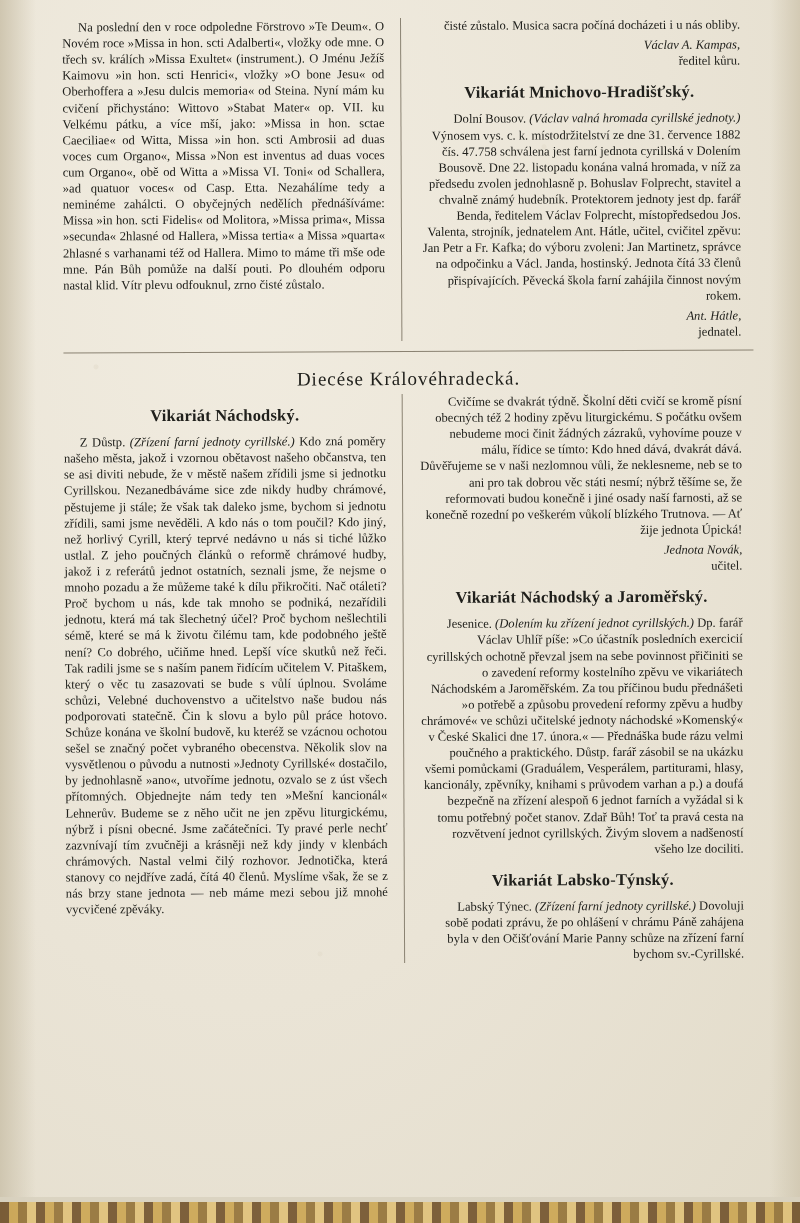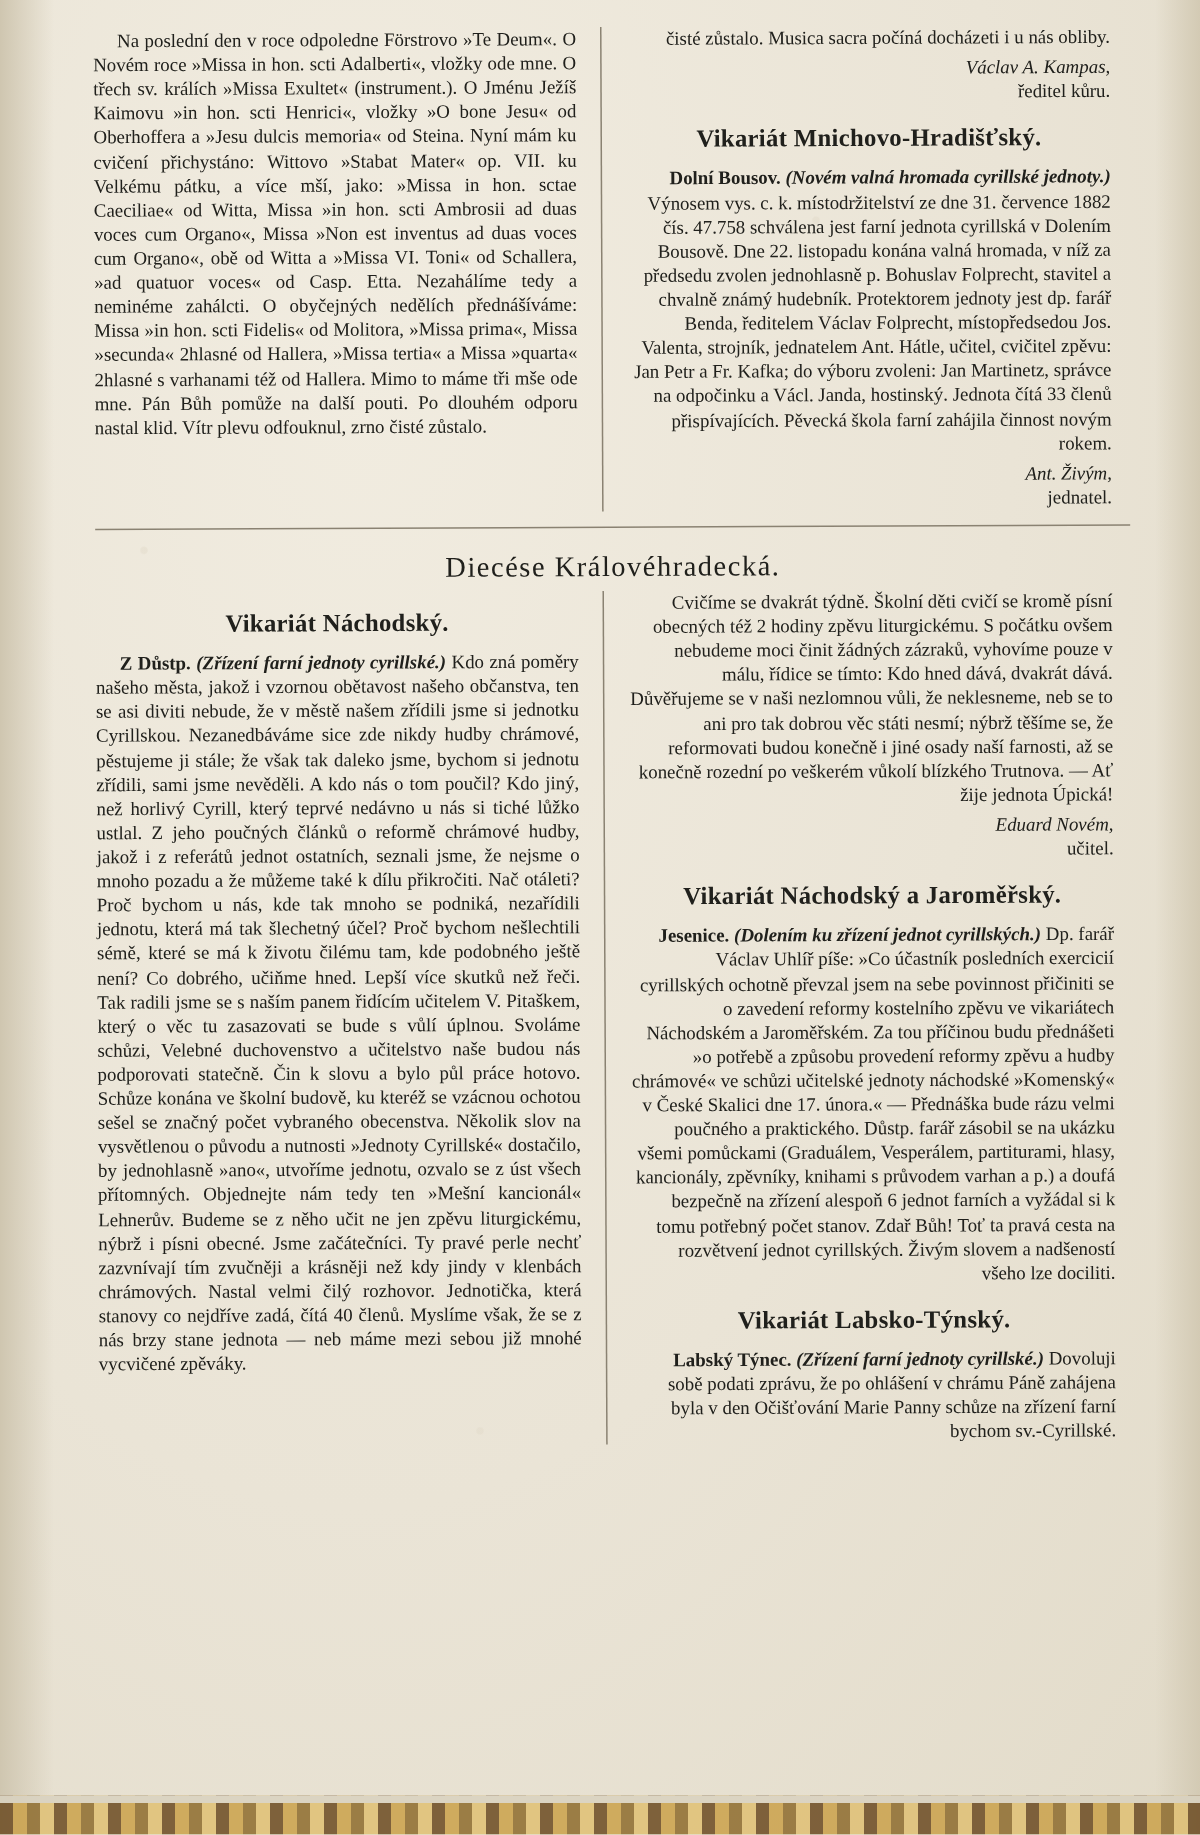--- a/index.html
+++ b/index.html
@@ -41,21 +41,21 @@
     line-height:1.28;
     text-align:justify;
     hyphens:auto;
   }
   .col.left{padding-right:16px;border-right:1px solid #8a8272;}
   .col.right{padding-left:17px;}
   p{margin:0 0 0 0;text-indent:16px;}
   p.noind{text-indent:0;}
   .right{text-align:right;text-indent:0;}
   .it{font-style:italic;}
-  .bold{font-weight:bold;}
+  .bold{font-weight:normal;}
   h3.vik{
     font-size:16.5px;
     font-weight:bold;
     text-align:center;
     margin:12px 0 8px 0;
     letter-spacing:.2px;
   }
   h3.vik.tight{margin-top:10px;}
   .sig{
     text-align:right;
@@ -121,26 +121,26 @@
         <p class="noind">čisté zůstalo. Musica sacra počíná docházeti i u nás obliby.</p>
         <div class="sig">
           <span class="it">Václav A. Kampas,</span>
           <span class="role">ředitel kůru.</span>
         </div>
 
         <h3 class="vik">Vikariát Mnichovo-Hradišťský.</h3>
 
         <p>
           <span class="bold">Dolní Bousov.</span>
-          <span class="it bold">(Novém valná hromada cyrillské jednoty.)</span>
+          <span class="it bold">(Václav valná hromada cyrillské jednoty.)</span>
           <span>Výnosem vys. c. k. místodržitelství ze dne 31. července 1882 čís. 47.758 schválena jest farní jednota cyrillská v Dolením Bousově. Dne 22. listopadu konána valná hromada, v níž za předsedu zvolen jednohlasně p. Bohuslav Folprecht, stavitel a chvalně známý hudebník. Protektorem jednoty jest dp. farář Benda, ředitelem Václav Folprecht, místopředsedou Jos. Valenta, strojník, jednatelem Ant. Hátle, učitel, cvičitel zpěvu: Jan Petr a Fr. Kafka; do výboru zvoleni: Jan Martinetz, správce na odpočinku a Václ. Janda, hostinský. Jednota čítá 33 členů přispívajících. Pěvecká škola farní zahájila činnost novým rokem.</span>
         </p>
 
         <div class="sig">
-          <span class="it">Ant. Živým,</span>
+          <span class="it">Ant. Hátle,</span>
           <span class="role">jednatel.</span>
         </div>
       </div>
     </div>
 
     <hr class="full-rule">
 
     <div class="diecese">Diecése Královéhradecká.</div>
 
     <div class="cols">
@@ -150,21 +150,21 @@
         <p>
           <span class="bold">Z Důstp.</span>
           <span class="it bold">(Zřízení farní jednoty cyrillské.)</span>
           <span>Kdo zná poměry našeho města, jakož i vzornou obětavost našeho občanstva, ten se asi diviti nebude, že v městě našem zřídili jsme si jednotku Cyrillskou. Nezanedbáváme sice zde nikdy hudby chrámové, pěstujeme ji stále; že však tak daleko jsme, bychom si jednotu zřídili, sami jsme nevěděli. A kdo nás o tom poučil? Kdo jiný, než horlivý Cyrill, který teprvé nedávno u nás si tiché lůžko ustlal. Z jeho poučných článků o reformě chrámové hudby, jakož i z referátů jednot ostatních, seznali jsme, že nejsme o mnoho pozadu a že můžeme také k dílu přikročiti. Nač otáleti? Proč bychom u nás, kde tak mnoho se podniká, nezařídili jednotu, která má tak šlechetný účel? Proč bychom nešlechtili sémě, které se má k životu čilému tam, kde podobného ještě není? Co dobrého, učiňme hned. Lepší více skutků než řeči. Tak radili jsme se s naším panem řidícím učitelem V. Pitaškem, který o věc tu zasazovati se bude s vůlí úplnou. Svoláme schůzi, Velebné duchovenstvo a učitelstvo naše budou nás podporovati statečně. Čin k slovu a bylo půl práce hotovo. Schůze konána ve školní budově, ku kteréž se vzácnou ochotou sešel se značný počet vybraného obecenstva. Několik slov na vysvětlenou o původu a nutnosti »Jednoty Cyrillské« dostačilo, by jednohlasně »ano«, utvoříme jednotu, ozvalo se z úst všech přítomných. Objednejte nám tedy ten »Mešní kancionál« Lehnerův. Budeme se z něho učit ne jen zpěvu liturgickému, nýbrž i písni obecné. Jsme začátečníci. Ty pravé perle nechť zazvnívají tím zvučněji a krásněji než kdy jindy v klenbách chrámových. Nastal velmi čilý rozhovor. Jednotička, která stanovy co nejdříve zadá, čítá 40 členů. Myslíme však, že se z nás brzy stane jednota — neb máme mezi sebou již mnohé vycvičené zpěváky.</span>
         </p>
       </div>
 
       <div class="col right">
         <p class="noind">Cvičíme se dvakrát týdně. Školní děti cvičí se kromě písní obecných též 2 hodiny zpěvu liturgickému. S počátku ovšem nebudeme moci činit žádných zázraků, vyhovíme pouze v málu, řídice se tímto: Kdo hned dává, dvakrát dává. Důvěřujeme se v naši nezlomnou vůli, že neklesneme, neb se to ani pro tak dobrou věc státi nesmí; nýbrž těšíme se, že reformovati budou konečně i jiné osady naší farnosti, až se konečně rozední po veškerém vůkolí blízkého Trutnova. — Ať žije jednota Úpická!</p>
         <div class="sig">
-          <span class="it">Eduard Novém,</span>
+          <span class="it">Jednota Novák,</span>
           <span class="role">učitel.</span>
         </div>
 
         <h3 class="vik">Vikariát Náchodský a Jaroměřský.</h3>
 
         <p>
           <span class="bold">Jesenice.</span>
           <span class="it bold">(Dolením ku zřízení jednot cyrillských.)</span>
           <span>Dp. farář Václav Uhlíř píše: »Co účastník posledních exercicií cyrillských ochotně převzal jsem na sebe povinnost přičiniti se o zavedení reformy kostelního zpěvu ve vikariátech Náchodském a Jaroměřském. Za tou příčinou budu přednášeti »o potřebě a způsobu provedení reformy zpěvu a hudby chrámové« ve schůzi učitelské jednoty náchodské »Komenský« v České Skalici dne 17. února.« — Přednáška bude rázu velmi poučného a praktického. Důstp. farář zásobil se na ukázku všemi pomůckami (Graduálem, Vesperálem, partiturami, hlasy, kancionály, zpěvníky, knihami s průvodem varhan a p.) a doufá bezpečně na zřízení alespoň 6 jednot farních a vyžádal si k tomu potřebný počet stanov. Zdař Bůh! Toť ta pravá cesta na rozvětvení jednot cyrillských. Živým slovem a nadšeností všeho lze dociliti.</span>
         </p>

